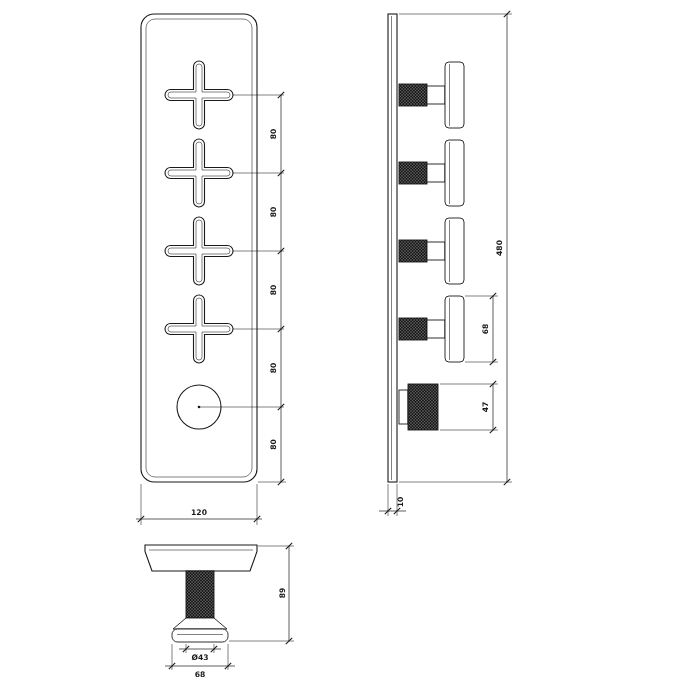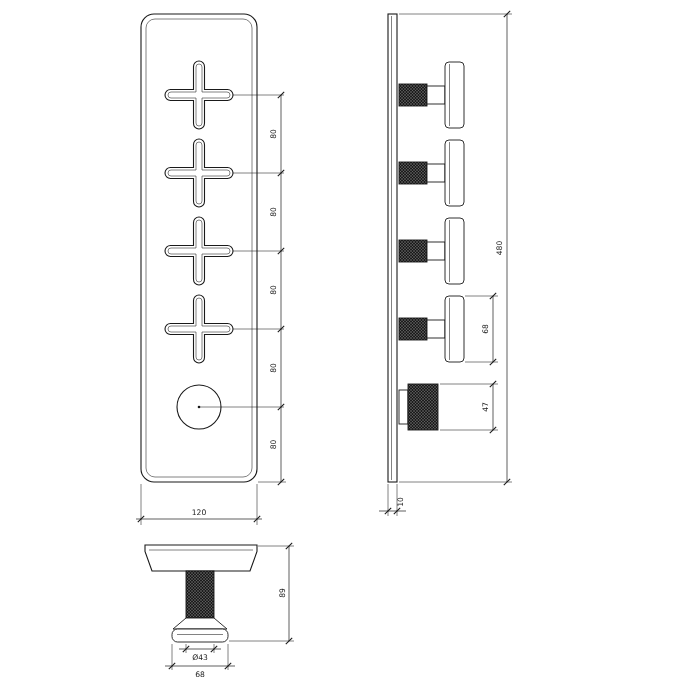--- a/index.html
+++ b/index.html
@@ -1,21 +1,21 @@
 <!DOCTYPE html>
 <html style="--line: #1a1a1a; --knurl-fill: #1c1c1c; --background: #ffffff;"><head>
 <meta charset="utf-8">
 <style>
   html, body { margin: 0; padding: 0; }
   body {
     width: 700px; height: 700px;
     background: var(--background, #ffffff);
     font-family: "DejaVu Sans", sans-serif;
   }
-  .stage { position: relative; width: 700px; height: 700px; background: var(--background, #ffffff); overflow: hidden; }
+  .stage { position: relative; width: 700px; height: 700px; background: var(--background, #ffffff); overflow: hidden; font-weight: bold; }
   svg { display: block; }
   .shape   { fill: #ffffff; stroke: var(--line, #1a1a1a); stroke-width: 1.1; }
   .shape2  { fill: #ffffff; stroke: var(--line, #1a1a1a); stroke-width: 0.9; }
   .inner   { fill: none; stroke: var(--line, #1a1a1a); stroke-width: 0.55; }
   .ext     { fill: none; stroke: var(--line, #1a1a1a); stroke-width: 0.55; }
   .dimline { fill: none; stroke: var(--line, #1a1a1a); stroke-width: 0.7; }
   .knurl-rect { fill: url(#knurl); stroke: var(--line, #1a1a1a); stroke-width: 0.9; }
   .knurl-bg   { fill: var(--knurl-fill, #1c1c1c); }
   #tick line  { stroke: var(--line, #1a1a1a); stroke-width: 1.1; }
   text.dim { font-family: "DejaVu Sans", sans-serif; font-size: 7.6px; fill: var(--line, #1a1a1a); }

